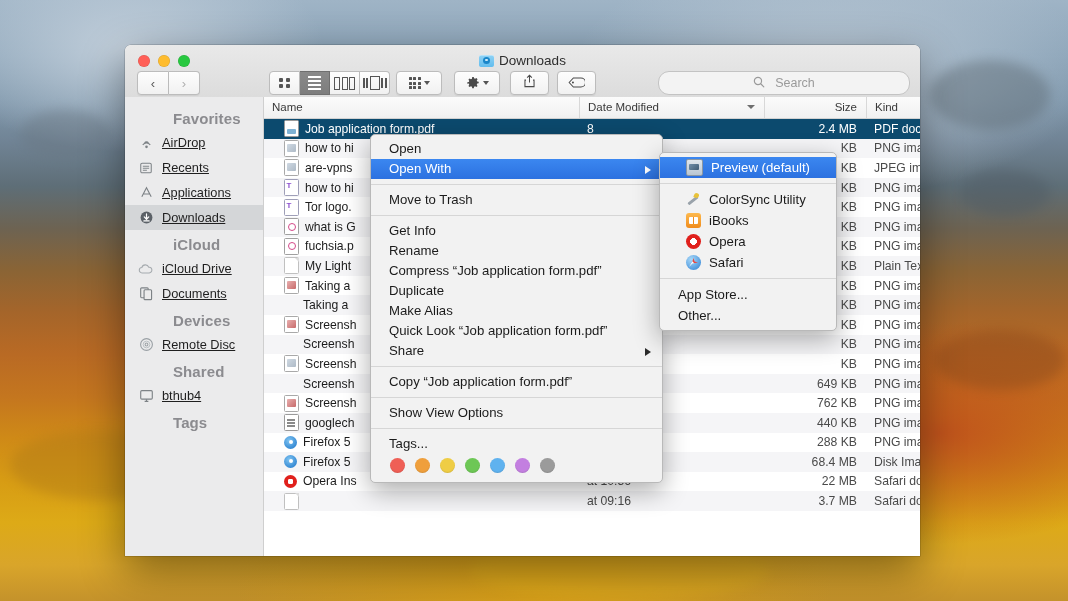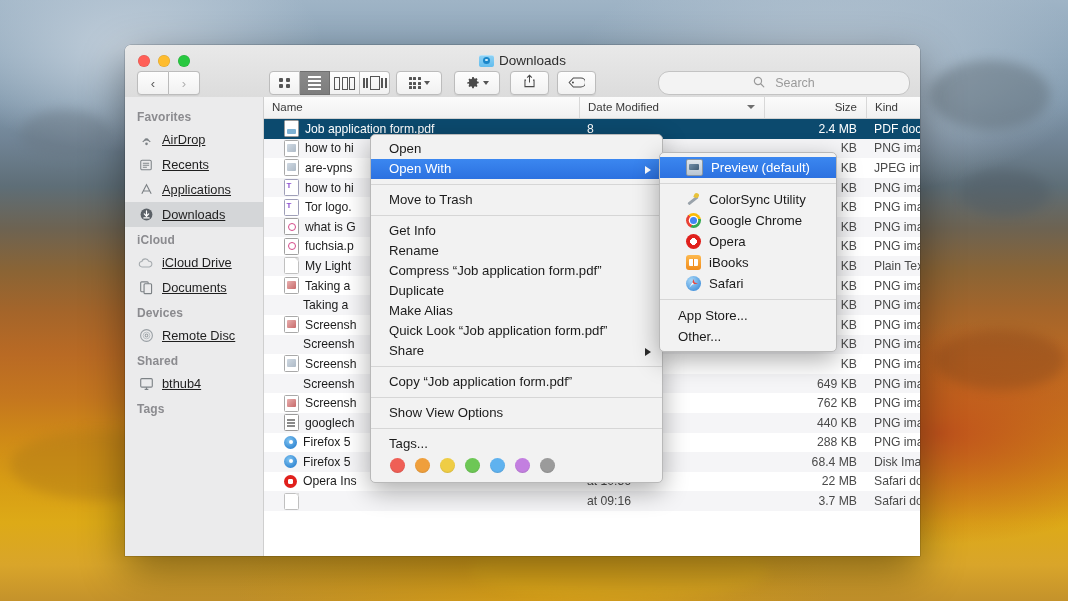--- a/index.html
+++ b/index.html
@@ -130,21 +130,21 @@
     color:#9a9a9a;font-size:12.5px;
   }
 
   
   .body{position:absolute;left:0;right:0;top:52px;bottom:0;display:flex;}
   .sidebar{
     width:138px;background:#ebebec;border-right:.5px solid #cfcfcf;
     padding-top:7px;overflow:hidden;flex:none;
   }
   .sb-head{
-    font-size:12px;color:#8b8b8f;font-weight:700;padding:6px 0 3px 12px;letter-spacing:.1px;
+    font-size:15px;color:#8b8b8f;font-weight:700;padding:6px 0 3px 12px;letter-spacing:.1px;margin-left:36px;
   }
   .sb-item{
     height:25px;display:flex;align-items:center;gap:8px;padding-left:13px;
     font-size:12.8px;color:#1f1f1f;text-decoration:underline;
   }
   .sb-item.sel{background:#d4d6d8;}
   .sb-ico{width:16px;height:16px;flex:none;display:flex;align-items:center;justify-content:center;color:#7d8286;}
   .sb-ico svg{display:block;}
 
   
@@ -697,30 +697,26 @@
   <div class="smi hl">
     <span class="appico preview"></span>
     <span>Preview (default)</span>
   </div>
   <div class="msep"></div>
   <div class="smi">
     <span class="appico colorsync"></span>
     <span>ColorSync Utility</span>
   </div>
   <div class="smi">
-    <span class="appico chrome"></span>
-    <span>Google Chrome</span>
+    <span class="appico ibooks"></span>
+    <span>iBooks</span>
   </div>
   <div class="smi">
     <span class="appico opera"></span>
     <span>Opera</span>
-  </div>
-  <div class="smi">
-    <span class="appico ibooks"></span>
-    <span>iBooks</span>
   </div>
   <div class="smi">
     <span class="appico safari"></span>
     <span>Safari</span>
   </div>
   <div class="msep"></div>
   <div class="smi plain">App Store...</div>
   <div class="smi plain">Other...</div>
 </div>
 

